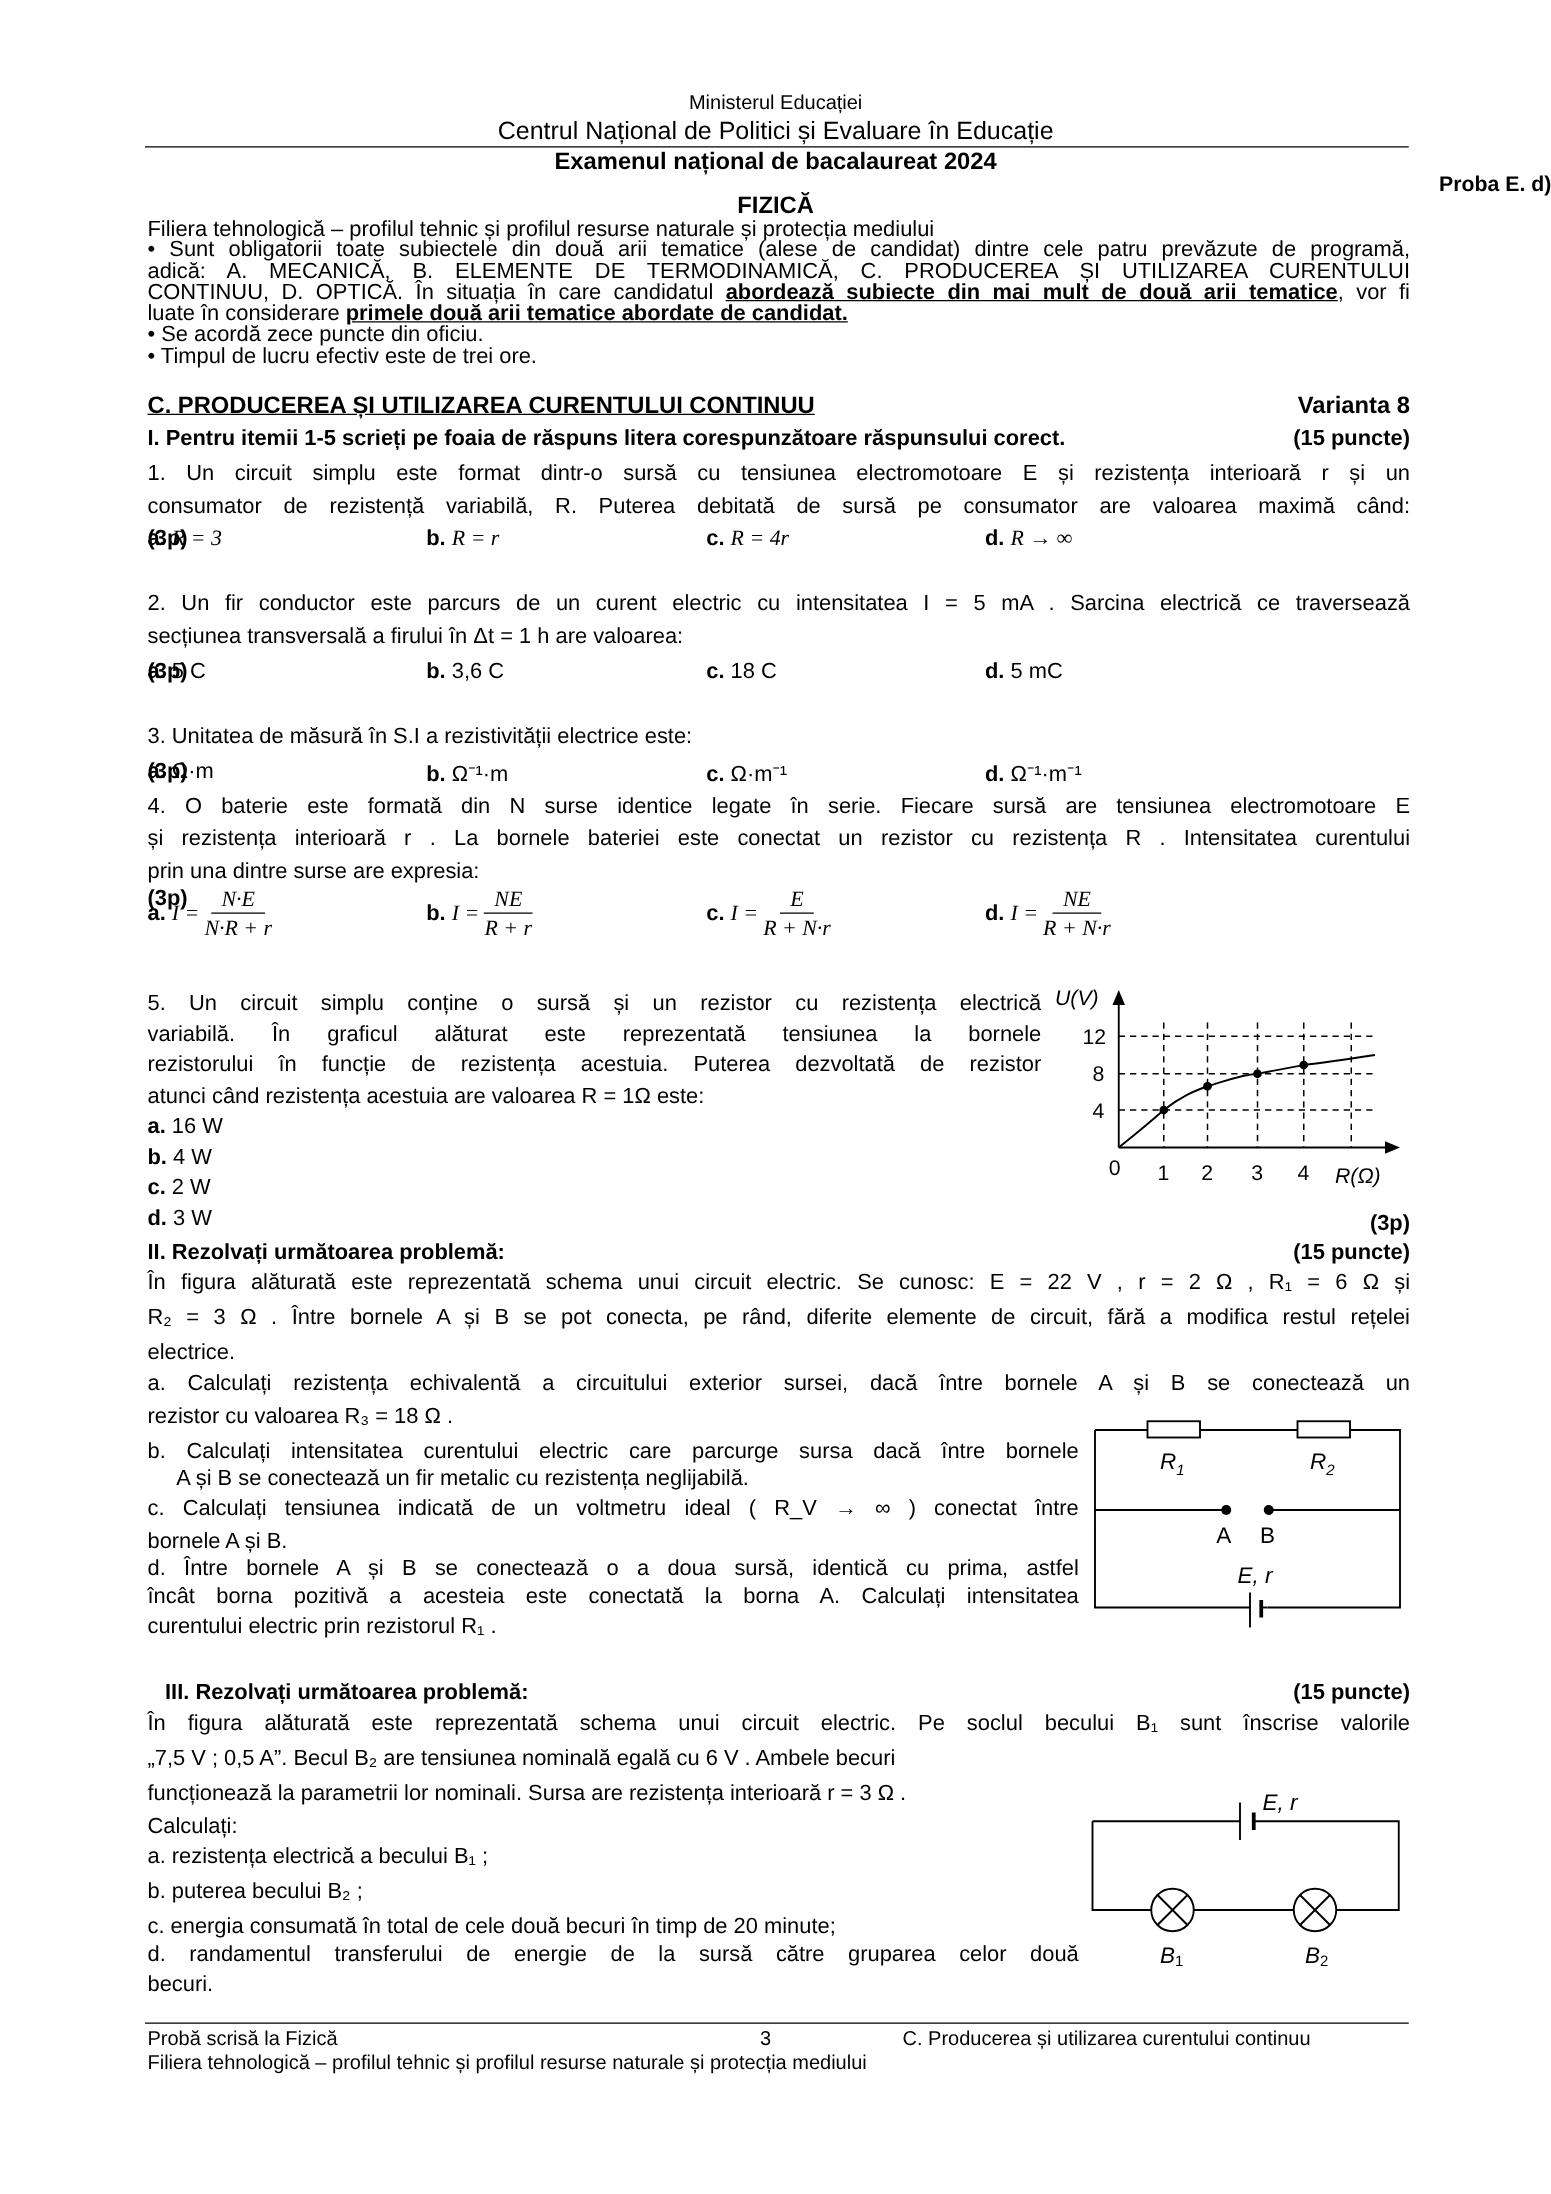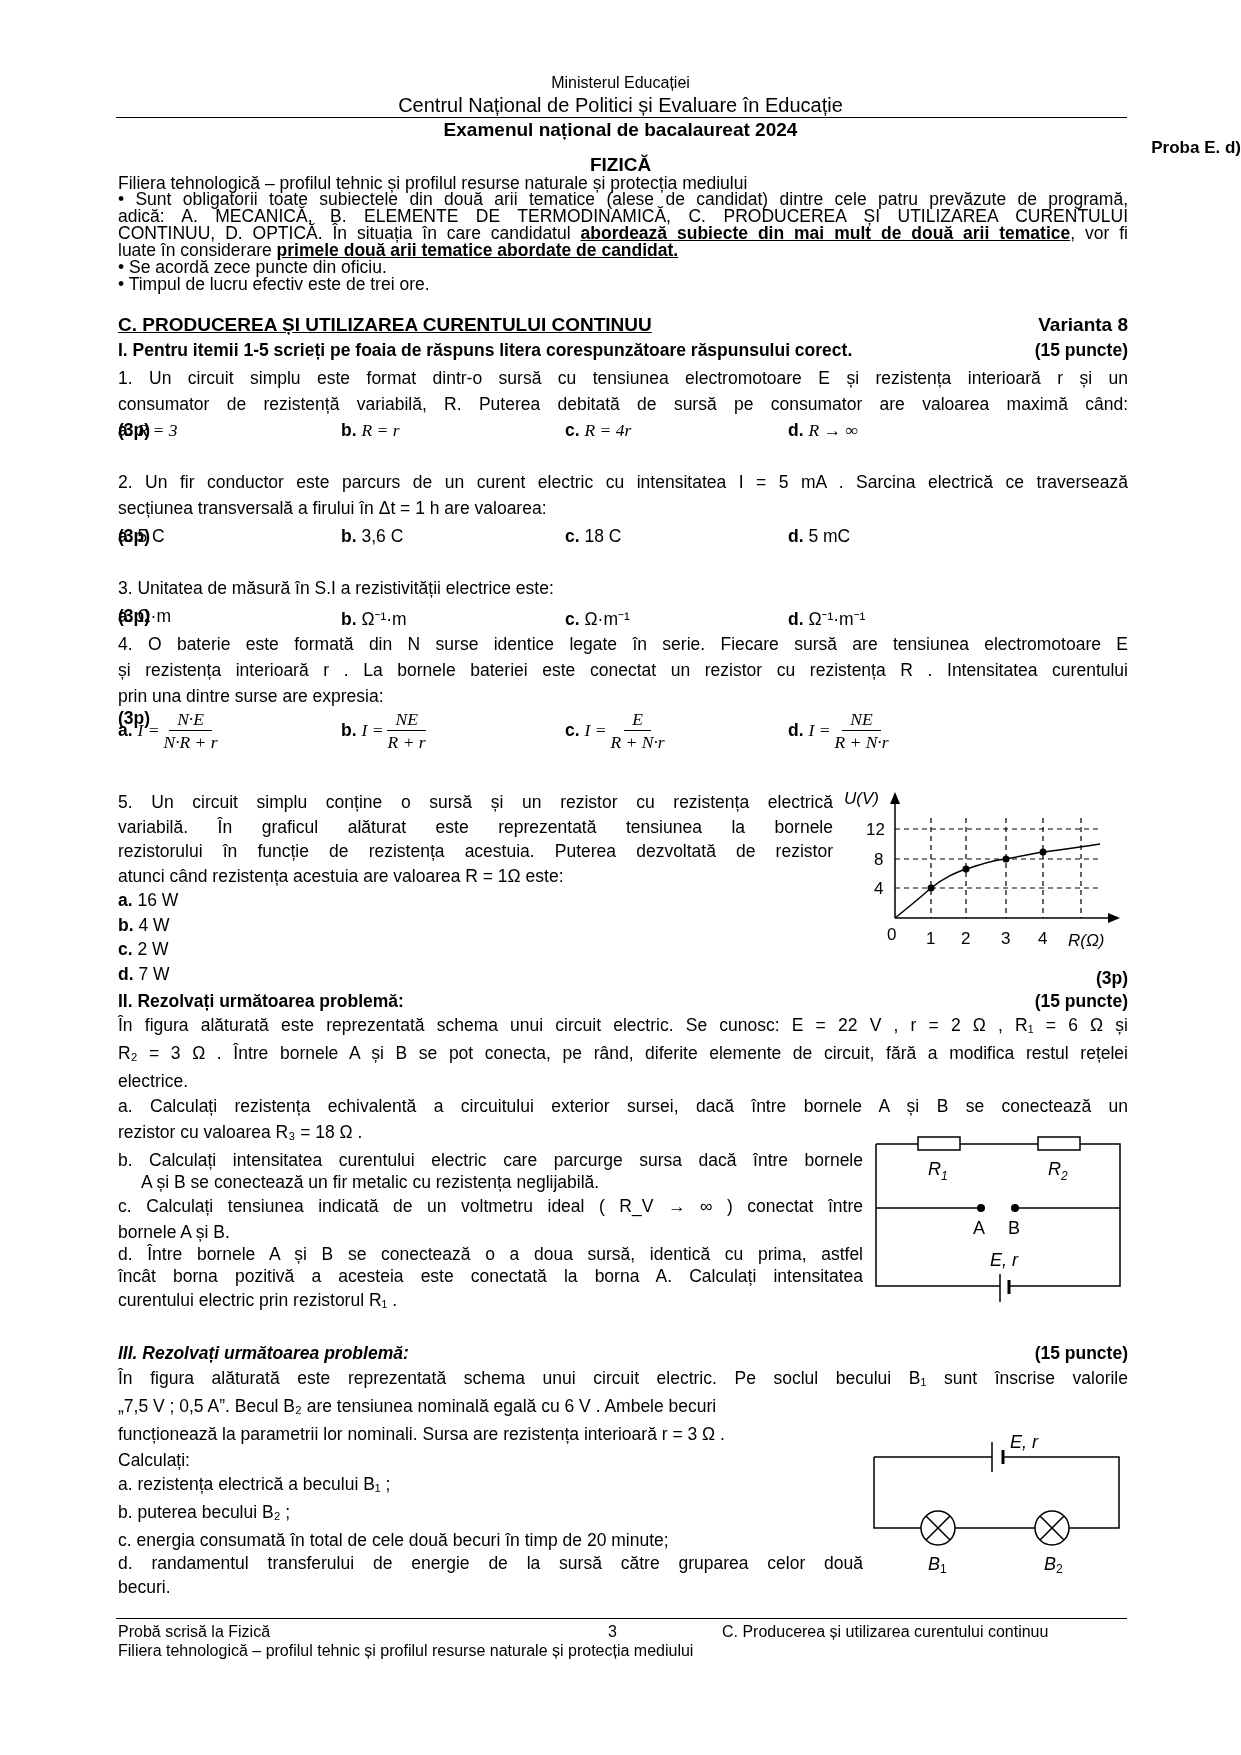--- a/index.html
+++ b/index.html
@@ -103,21 +103,21 @@
 </div>
 
 <div class="abs t" style="left:118px;top:790px;width:715px;line-height:24.5px;">
   <div class="just">5. Un circuit simplu conține o sursă și un rezistor cu rezistența electrică</div>
   <div class="just">variabilă. În graficul alăturat este reprezentată tensiunea la bornele</div>
   <div class="just">rezistorului în funcție de rezistența acestuia. Puterea dezvoltată de rezistor</div>
   <div>atunci când rezistența acestuia are valoarea R = 1Ω este:</div>
   <div><b>a.</b> <span>16 W</span></div>
   <div><b>b.</b> <span>4 W</span></div>
   <div><b>c.</b> <span>2 W</span></div>
-  <div><b>d.</b> <span>7 W</span></div>
+  <div><b>d.</b> <span>3 W</span></div>
 </div>
 <b class="abs t" style="right:113px;top:968px;">(3p)</b>
 
 <svg class="abs" style="left:830px;top:780px;" width="300" height="170">
   <g stroke="#000" stroke-width="1.2" stroke-dasharray="5,4" fill="none">
     <line x1="65" y1="49" x2="272" y2="49"></line>
     <line x1="65" y1="79" x2="272" y2="79"></line>
     <line x1="65" y1="108" x2="272" y2="108"></line>
     <line x1="101" y1="38" x2="101" y2="138"></line>
     <line x1="136" y1="38" x2="136" y2="138"></line>
@@ -185,21 +185,21 @@
   <circle cx="155" cy="88" r="4" fill="#000"></circle>
   <g font-size="18" fill="#000">
     <text x="68" y="55" font-style="italic"><tspan>R</tspan><tspan font-size="12" dy="5">1</tspan></text>
     <text x="188" y="55" font-style="italic"><tspan>R</tspan><tspan font-size="12" dy="5">2</tspan></text>
     <text x="113" y="114">A</text>
     <text x="148" y="114">B</text>
     <text x="130" y="146" font-style="italic">E, r</text>
   </g>
 </svg>
 
-<div class="abs t b" style="left:118px;top:1343px;font-style:italic;">III. Rezolvați următoarea problemă:</div>
+<div class="abs t b" style="left:132px;top:1343px;">III. Rezolvați următoarea problemă:</div>
 <div class="abs t b" style="right:113px;top:1343px;">(15 puncte)</div>
 <div class="abs t just" style="left:118px;top:1368px;width:1010px;">În figura alăturată este reprezentată schema unui circuit electric. Pe soclul becului B₁ sunt înscrise valorile</div>
 <div class="abs t" style="left:118px;top:1396px;">„7,5 V ; 0,5 A”. Becul B₂ are tensiunea nominală egală cu 6 V . Ambele becuri</div>
 <div class="abs t" style="left:118px;top:1424px;">funcționează la parametrii lor nominali. Sursa are rezistența interioară r = 3 Ω .</div>
 <div class="abs t" style="left:118px;top:1450px;">Calculați:</div>
 <div class="abs t" style="left:118px;top:1474px;">a. rezistența electrică a becului B₁ ;</div>
 <div class="abs t" style="left:118px;top:1502px;">b. puterea becului B₂ ;</div>
 <div class="abs t" style="left:118px;top:1530px;">c. energia consumată în total de cele două becuri în timp de 20 minute;</div>
 <div class="abs t just" style="left:118px;top:1553px;width:745px;">d. randamentul transferului de energie de la sursă către gruparea celor două</div>
 <div class="abs t" style="left:118px;top:1577px;">becuri.</div>

